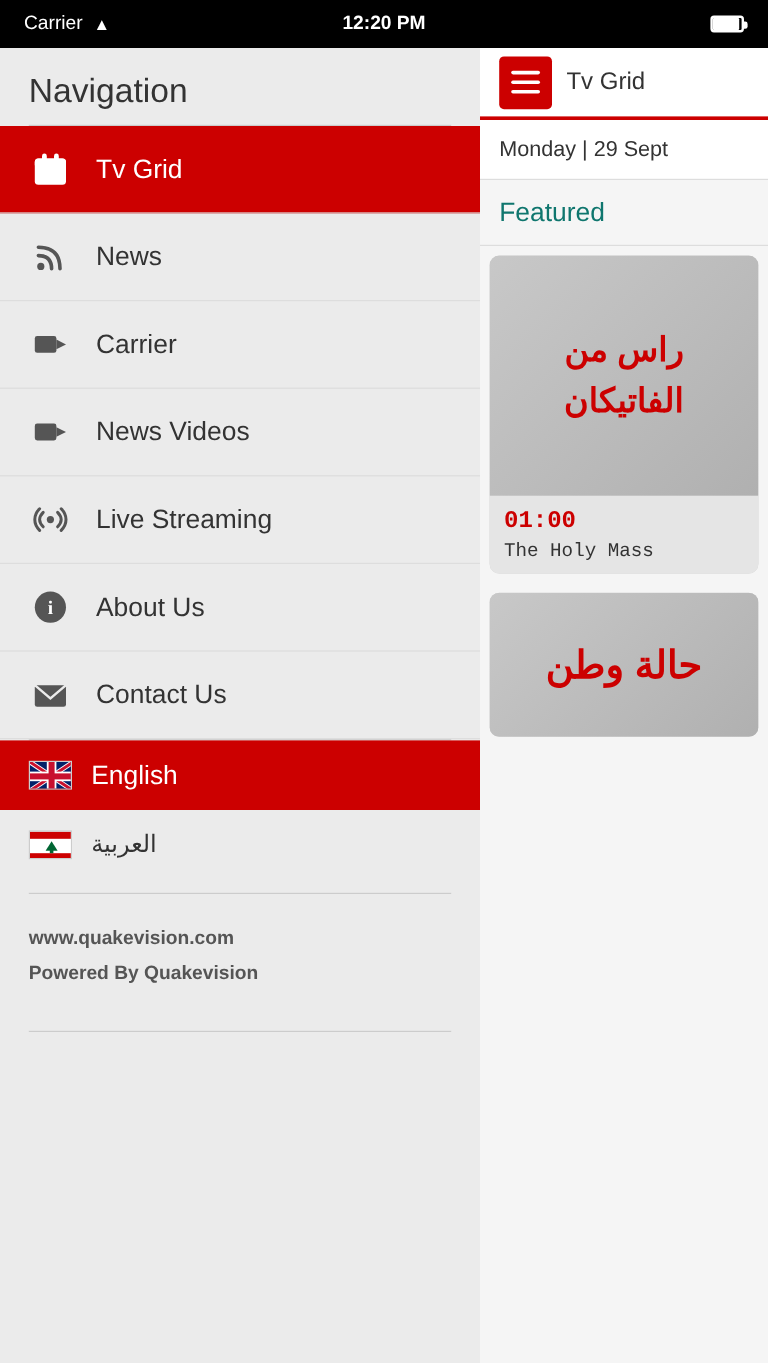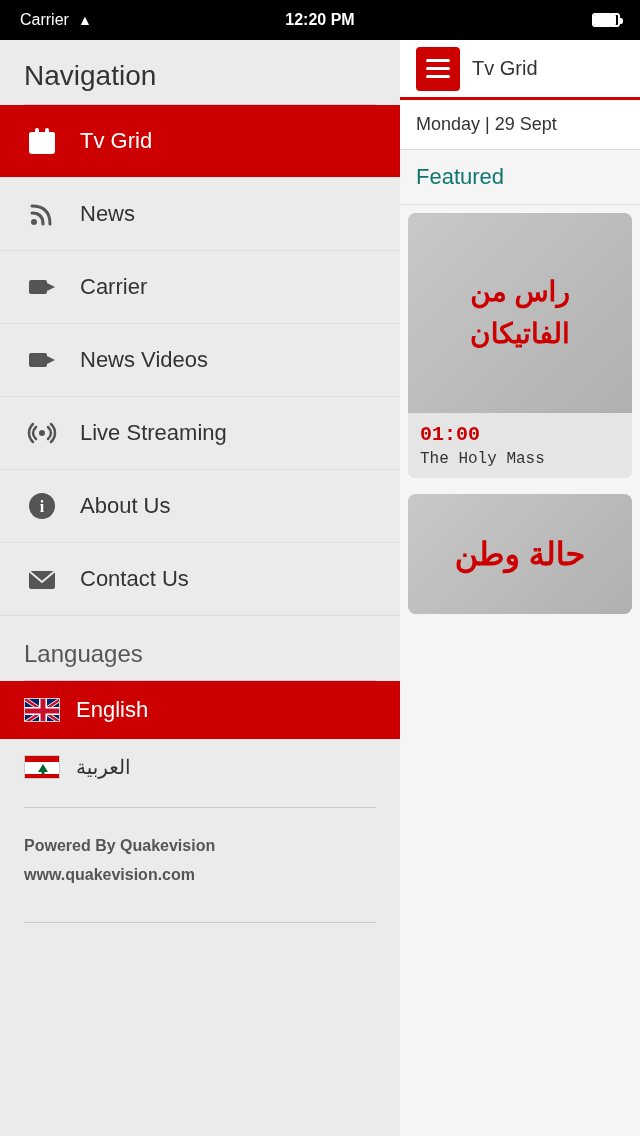--- a/index.html
+++ b/index.html
@@ -350,21 +350,20 @@
     <div class="nav-item">
       <div class="nav-icon">
         <svg width="30" height="30" viewBox="0 0 30 30">
           <rect x="2" y="7" width="26" height="18" rx="2" fill="#555"></rect>
           <polyline points="2,7 15,18 28,7" stroke="#ebebeb" stroke-width="2" fill="none"></polyline>
         </svg>
       </div>
       <span class="nav-label">Contact Us</span>
     </div>
 
-    <div class="languages-header">Languages</div>
     <div class="lang-divider"></div>
 
     <div class="lang-item active">
       <div class="lang-flag">
         <svg width="36" height="24" viewBox="0 0 36 24">
           <rect width="36" height="24" fill="#012169"></rect>
           <line x1="0" y1="0" x2="36" y2="24" stroke="#fff" stroke-width="4"></line>
           <line x1="36" y1="0" x2="0" y2="24" stroke="#fff" stroke-width="4"></line>
           <line x1="0" y1="0" x2="36" y2="24" stroke="#C8102E" stroke-width="2.5"></line>
           <line x1="36" y1="0" x2="0" y2="24" stroke="#C8102E" stroke-width="2.5"></line>
@@ -387,22 +386,22 @@
           <polygon points="18,8 13,16 23,16" fill="#006633"></polygon>
           <rect x="16.5" y="14" width="3" height="4" fill="#006633"></rect>
         </svg>
       </div>
       <span class="lang-label" style="direction:rtl; font-size:20px;text-align:center;">العربية</span>
     </div>
 
     <div class="lang-divider" style="margin-top:12px;"></div>
 
     <div class="sidebar-footer">
+      <div>www.quakevision.com</div>
       <div>Powered By Quakevision</div>
-      <div>www.quakevision.com</div>
     </div>
     <div class="sidebar-footer-divider"></div>
 
   </div>
 
   <div class="right-panel">
 
     <div class="right-header">
       <div class="hamburger-btn">
         <div class="hamburger-line"></div>

